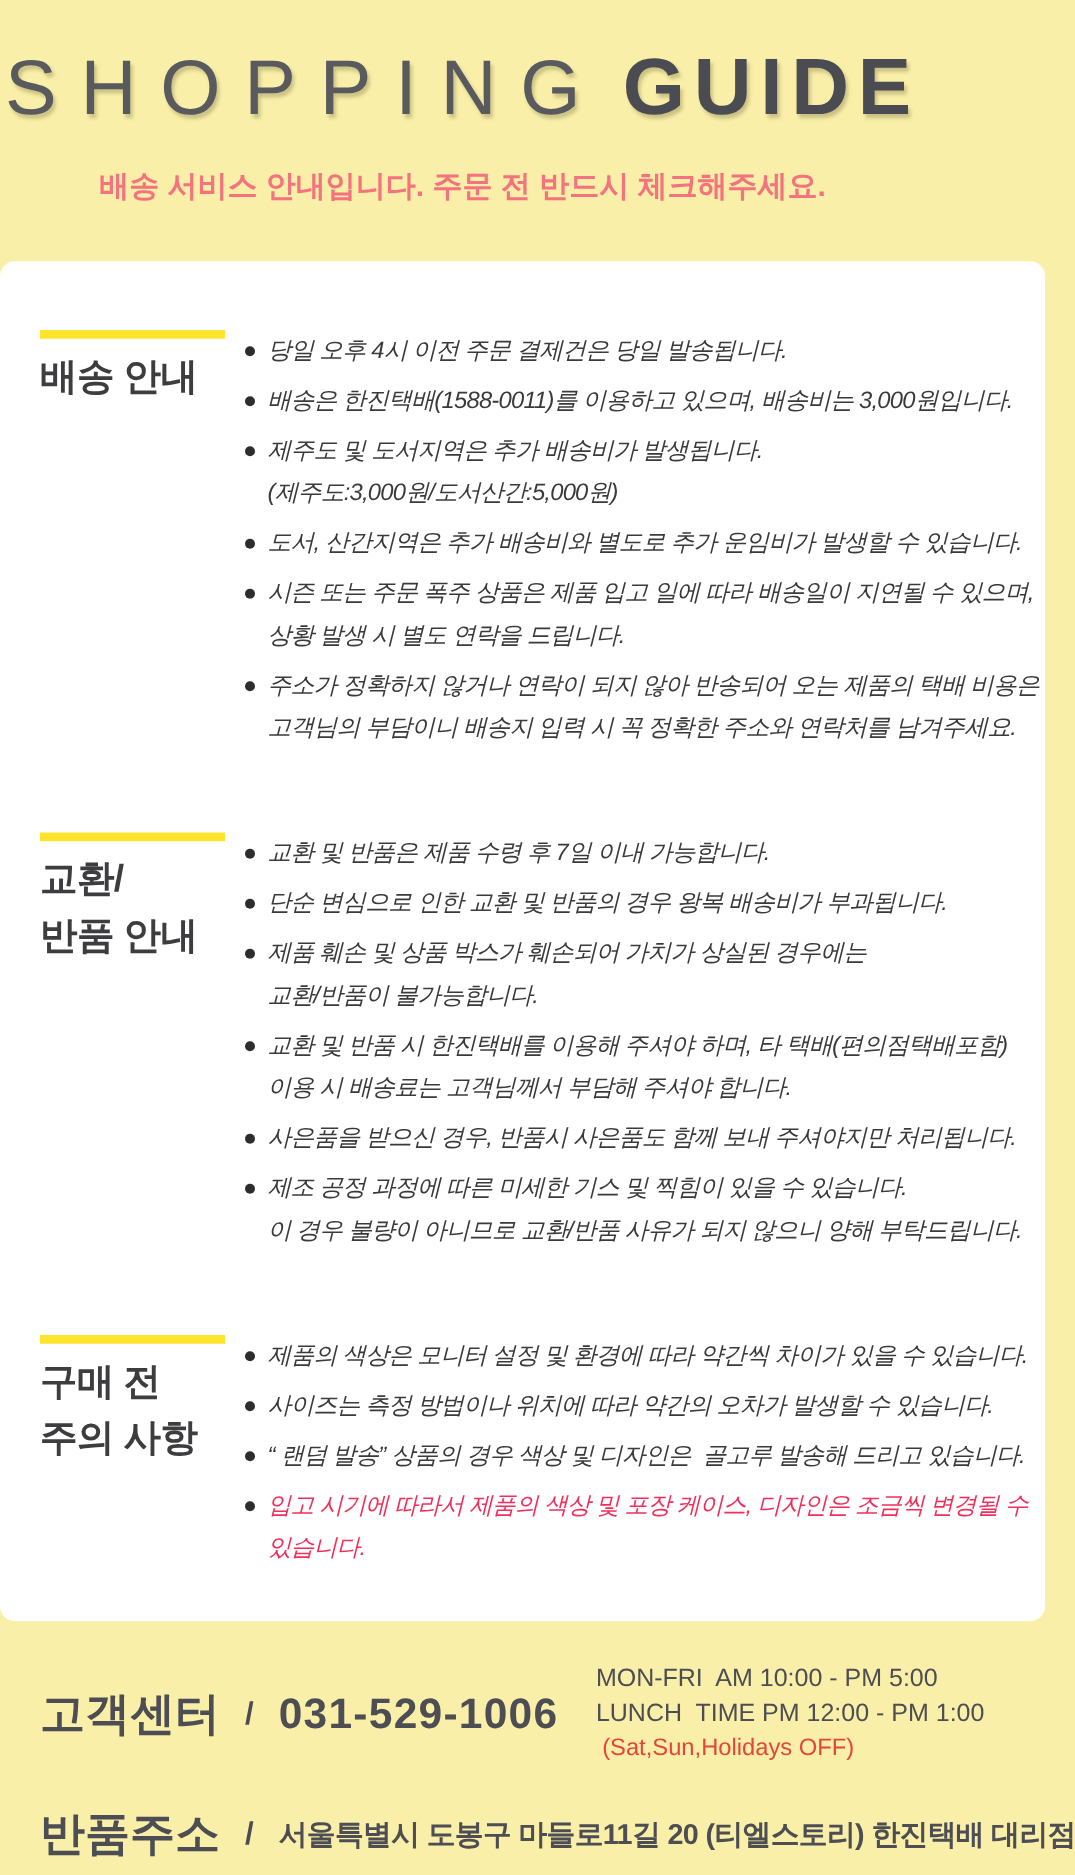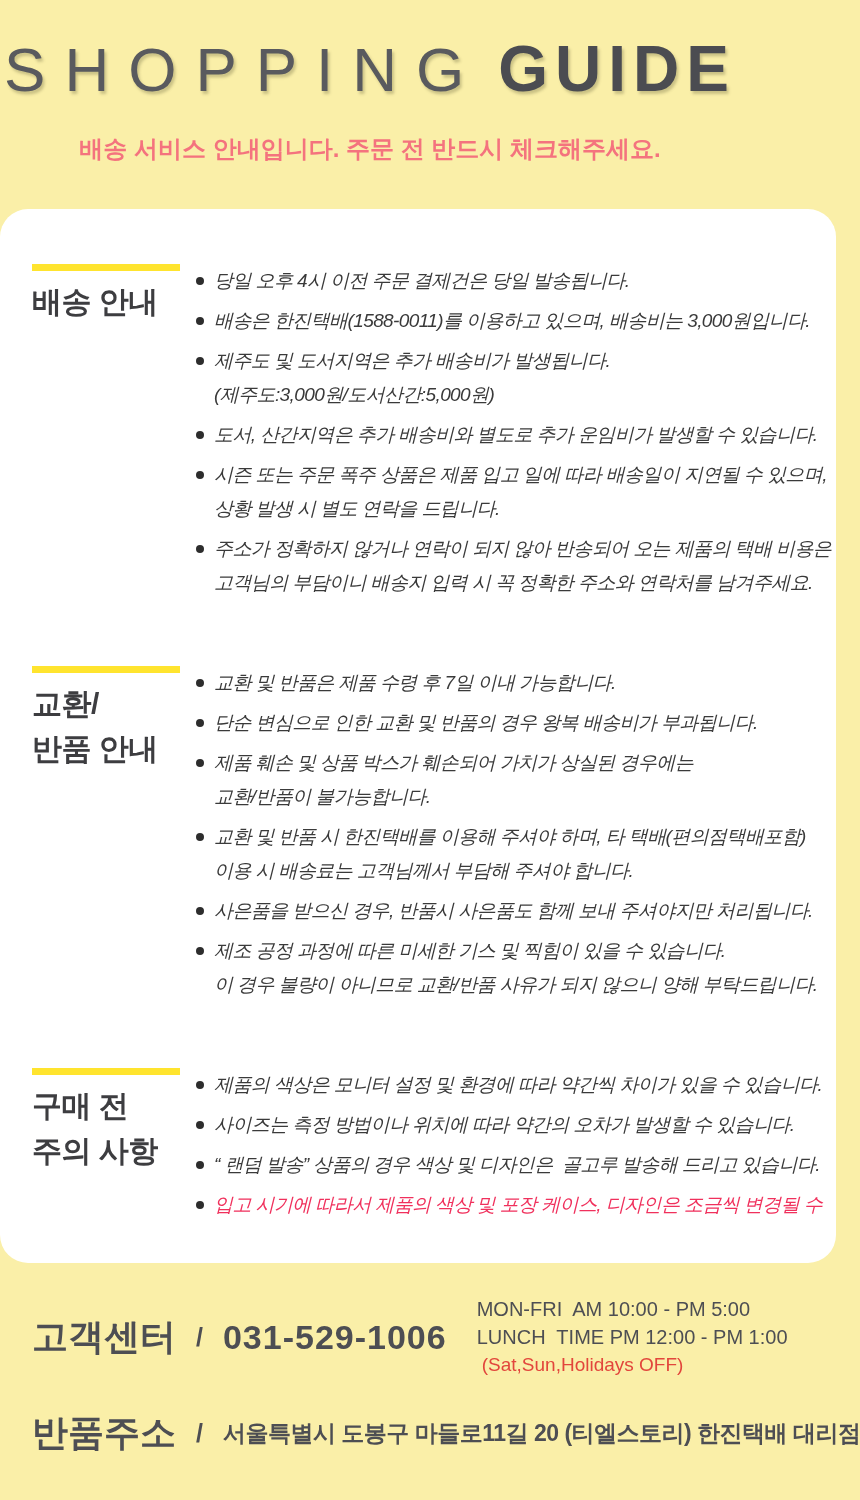--- a/index.html
+++ b/index.html
@@ -18,21 +18,21 @@
   .t-light { font-size: 62px; font-weight: 200; letter-spacing: 19px;
              color: #595A5E; }
   .t-bold  { font-size: 64px; font-weight: 800; letter-spacing: 7px;
              color: #4B4C51; margin-left: 6px; }
   .subtitle { margin: 14px 0 0 0; font-size: 24px; font-weight: 700;
               color: var(--pink, #F4737E); }
 
   
   .card {
     margin: 44px auto 0 auto; width: 836px; box-sizing: border-box;
-    background: #FFFFFF; border-radius: 28px;
+    background: #FFFFFF; border-radius: 12px;
     padding: 55px 14px 35px 32px;
   }
   .section { display: flex; align-items: flex-start; margin-bottom: 60px; }
   .section:last-child { margin-bottom: 0; }
   .section-head { width: 164px; flex-shrink: 0; }
   .bar { width: 148px; height: 7px; background: var(--accent, #FFE42E);
          margin-bottom: 8px; }
   .section-title { margin: 0; font-size: 30px; font-weight: 600;
                    color: #3D3D40; line-height: 45px; letter-spacing: -0.5px; }
   .items { list-style: none; margin: 0; padding: 0; flex: 1; min-width: 0; }
@@ -231,20 +231,24 @@
               <span class="dot"></span>
               <span class="text">“ 랜덤 발송” 상품의 경우 색상 및 디자인은  골고루 발송해 드리고 있습니다.</span>
             </div>
           </li>
 
   <li class="item highlight">
             <div class="line">
               <span class="dot"></span>
               <span class="text">입고 시기에 따라서 제품의 색상 및 포장 케이스, 디자인은 조금씩 변경될 수</span>
             </div>
+            <div class="line">
+              <span class="dot hidden"></span>
+              <span class="text">있습니다.</span>
+            </div>
           </li>
 </ul>
   </section>
 </main>
 
   <footer>
     <div class="f-row1">
       <span class="f-label">고객센터</span>
       <span class="f-slash">/</span>
       <span class="f-phone">031-529-1006</span>

